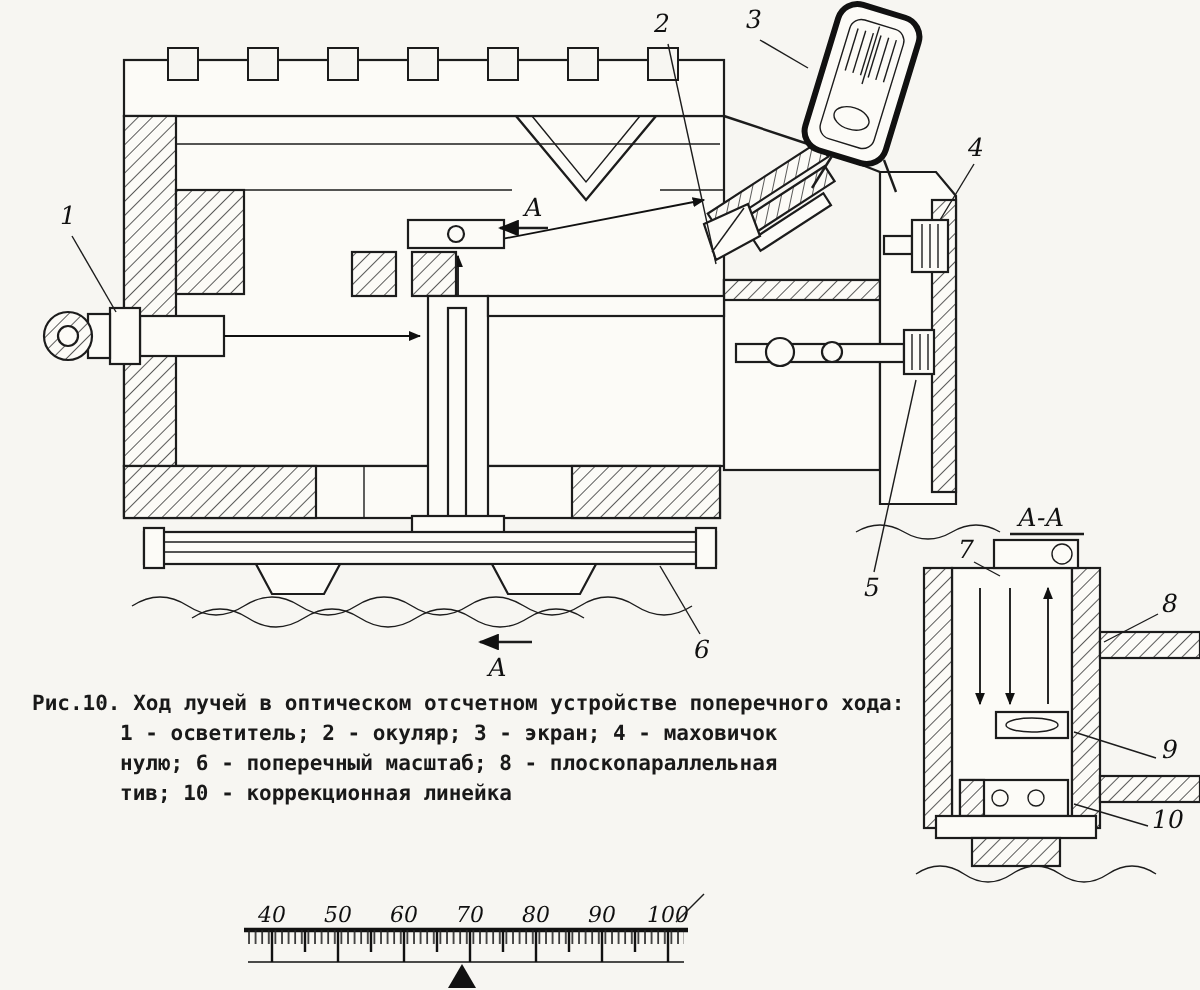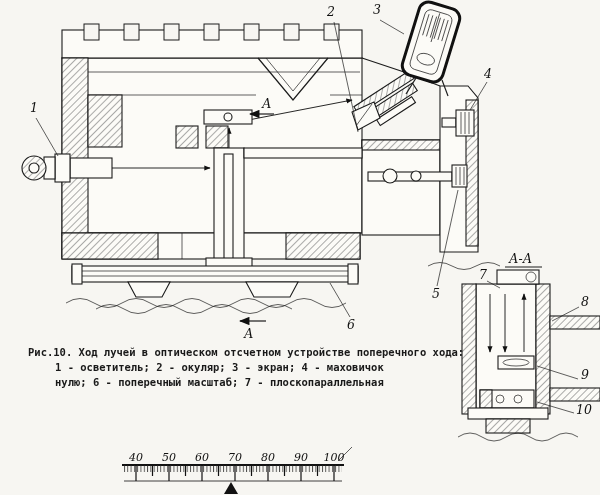--- a/index.html
+++ b/index.html
@@ -6,23 +6,23 @@
   body{width:600px;height:495px;background:#f7f6f2;font-family:"DejaVu Sans Mono",monospace;}
   #page{position:relative;width:600px;height:495px;overflow:hidden;background:#f7f6f2;}
   svg{position:absolute;top:0;left:0;}
   .wht{fill:#fcfbf7;stroke:#1c1c1c;stroke-width:1.1;}
   .hat{fill:url(#hA);stroke:#1c1c1c;stroke-width:1.1;}
   .ln{stroke:#1c1c1c;stroke-width:1.2;fill:none;}
   .thin{stroke:#1c1c1c;stroke-width:0.7;fill:none;}
   .ray{stroke:#101010;stroke-width:0.9;fill:none;}
   .clab{font:italic 12.5px "DejaVu Serif",serif;fill:#101010;}
   .rnum{font:italic 11px "DejaVu Serif",serif;fill:#101010;text-anchor:middle;}
-  #caption{position:absolute;left:28px;top:345px;width:445px;color:#191919;}
+  #caption{position:absolute;left:16px;top:345px;width:445px;color:#191919;}
   #caption div{font:bold 10.5px/15px "DejaVu Sans Mono",monospace;white-space:pre;}
-  #caption .indent{margin-left:27px;}
+  #caption .indent{margin-left:44px;}
 </style>
 </head>
 <body>
 
 <div id="page">
 
 <svg width="600" height="495" viewBox="0 0 600 495">
   <defs>
     <pattern id="hA" width="5" height="5" patternUnits="userSpaceOnUse" patternTransform="rotate(45)">
       <rect width="5" height="5" fill="#fcfbf7"></rect>
@@ -242,16 +242,17 @@
     </g>
     <line x1="124" y1="481" x2="342" y2="481" stroke="#111" stroke-width="0.8"></line>
     <path d="M224,494 L238,494 L231,482 Z" fill="#111"></path>
     <line class="thin" x1="338" y1="461" x2="352" y2="447"></line>
   </g>
 </svg>
 
 <div id="caption">
   <div>Рис.10. Ход лучей в оптическом отсчетном устройстве поперечного хода:</div>
   <div class="indent">1 - осветитель; 2 - окуляр; 3 - экран; 4 - маховичок</div>
-  <div class="indent">нулю; 6 - поперечный масштаб; 7 - плоскопараллельная</div>
+  <div class="indent">нулю; 6 - поперечный масштаб; 8 - плоскопараллельная</div>
+  <div class="indent">тив; 10 - коррекционная линейка</div>
 </div>
 
 </div>
 
 </body></html>

